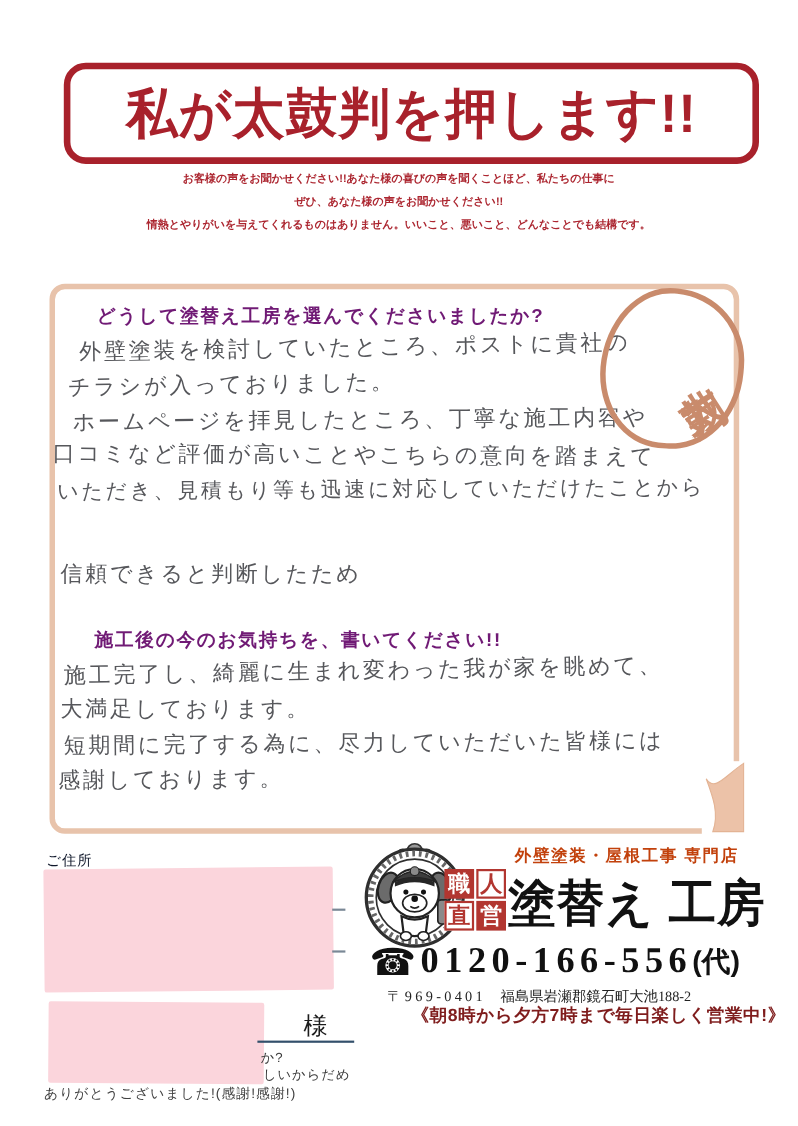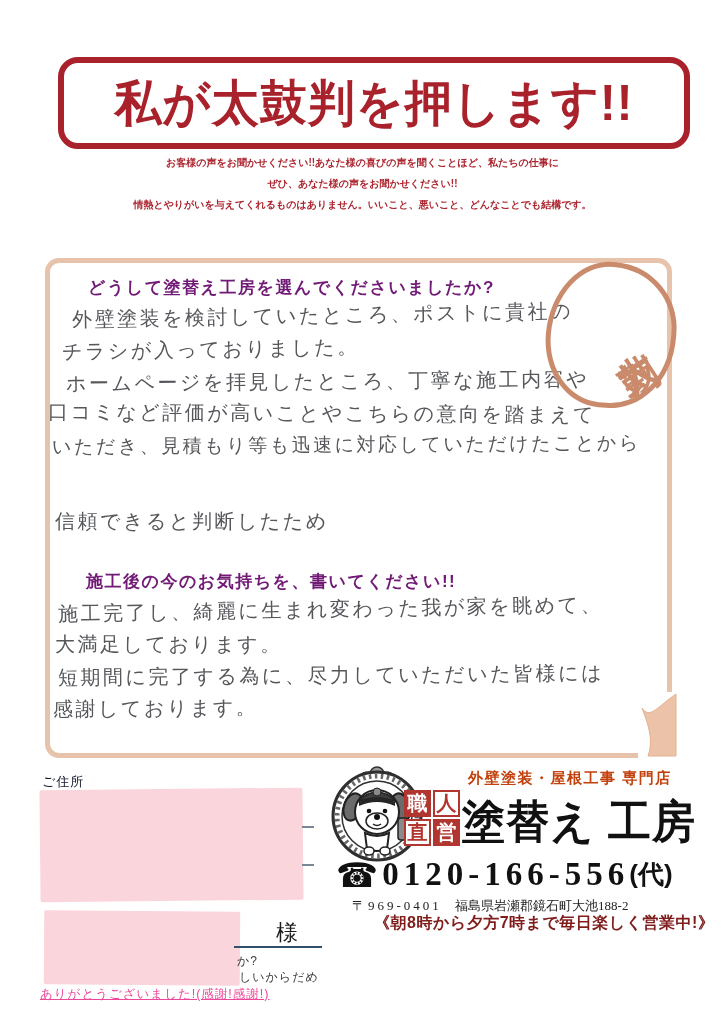--- a/index.html
+++ b/index.html
@@ -36,21 +36,21 @@
 
   
   .addr-label{position:absolute;left:42px;top:773px;font-size:13px;color:#0f172a;letter-spacing:1px;}
   .pink{position:absolute;background:#fbd5dc;}
   .pink1{left:40px;top:789px;width:263px;height:112px;transform:rotate(-0.6deg);border-radius:2px;}
   .pink2{left:44px;top:911px;width:196px;height:74px;transform:rotate(0.4deg);border-radius:2px;}
   .tick{position:absolute;width:12px;height:2px;background:#7a8896;}
   .honorific{position:absolute;left:276px;top:918px;font-size:22px;color:#1c1c1c;}
   .name-line{position:absolute;left:234px;top:946px;width:88px;height:2px;background:#33506b;}
   .frag{position:absolute;font-size:12px;color:#3a3a3a;letter-spacing:1px;}
-  .thanks{position:absolute;left:40px;top:986px;font-size:12.5px;color:#ec4899;letter-spacing:1px;text-decoration:underline;}
+  .thanks{position:absolute;left:40px;top:986px;font-size:12.5px;color:#404040;letter-spacing:1px;}
 
   
   .mascot{position:absolute;left:330px;top:762px;}
   .specialty{position:absolute;left:468px;top:769px;font-size:15px;font-weight:bold;color:#c2410c;letter-spacing:1.5px;white-space:nowrap;}
   .badge{position:absolute;left:404px;top:790px;width:56px;height:56px;display:grid;
          grid-template-columns:27px 27px;grid-template-rows:27px 27px;gap:2px;}
   .badge span{display:flex;align-items:center;justify-content:center;font-size:20px;font-weight:bold;box-sizing:border-box;}
   .badge .on-red{background:#b23630;color:#fff;}
   .badge .on-white{background:#fff;color:#b23630;border:2px solid #b23630;}
   .company-name{position:absolute;left:462px;top:793px;font-size:43px;font-weight:900;color:#111;

